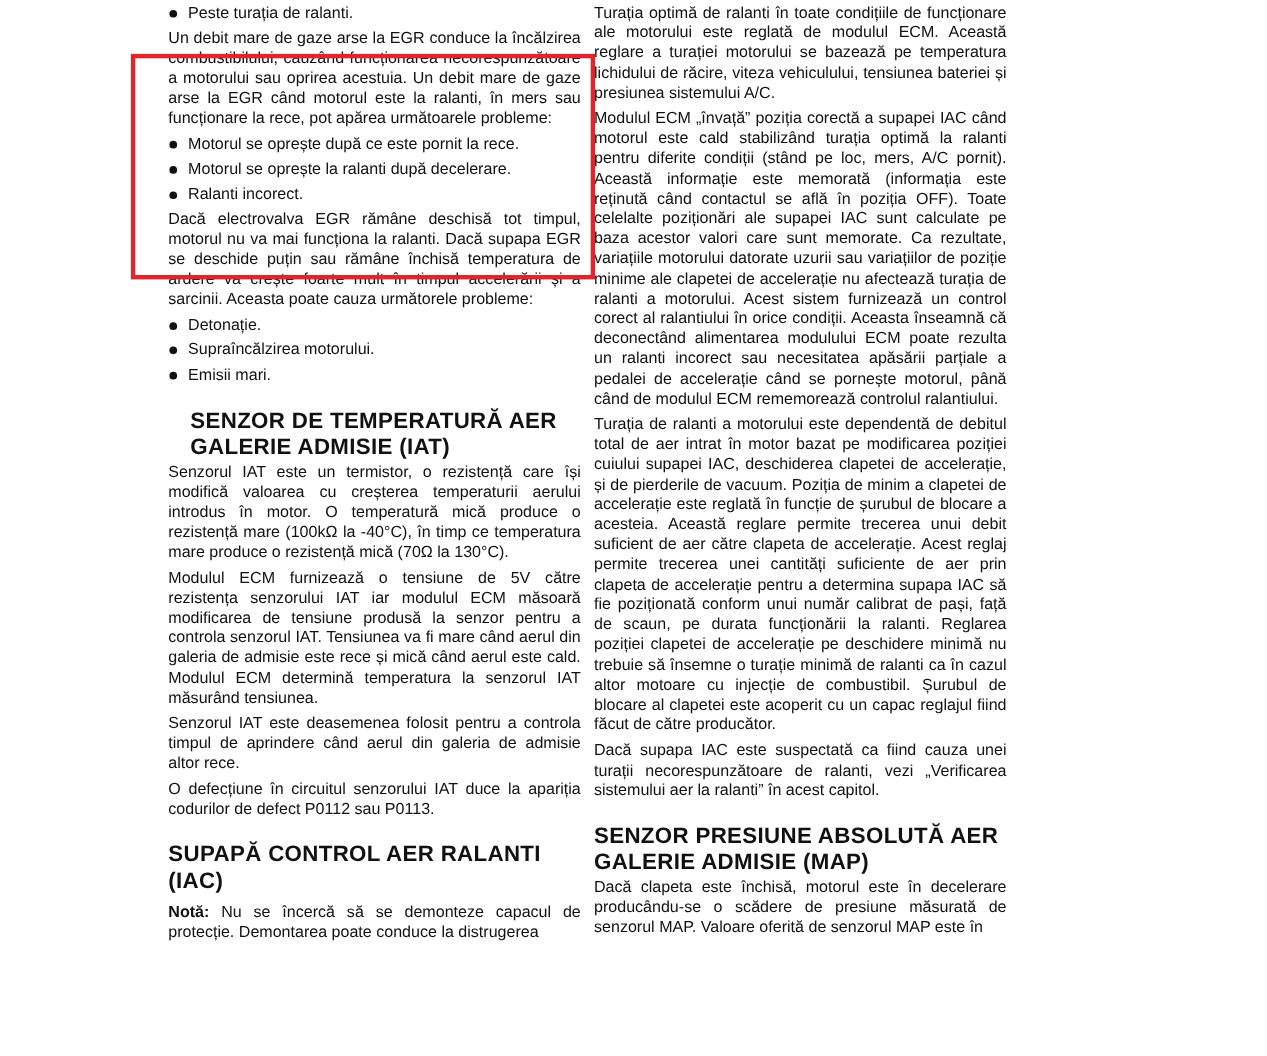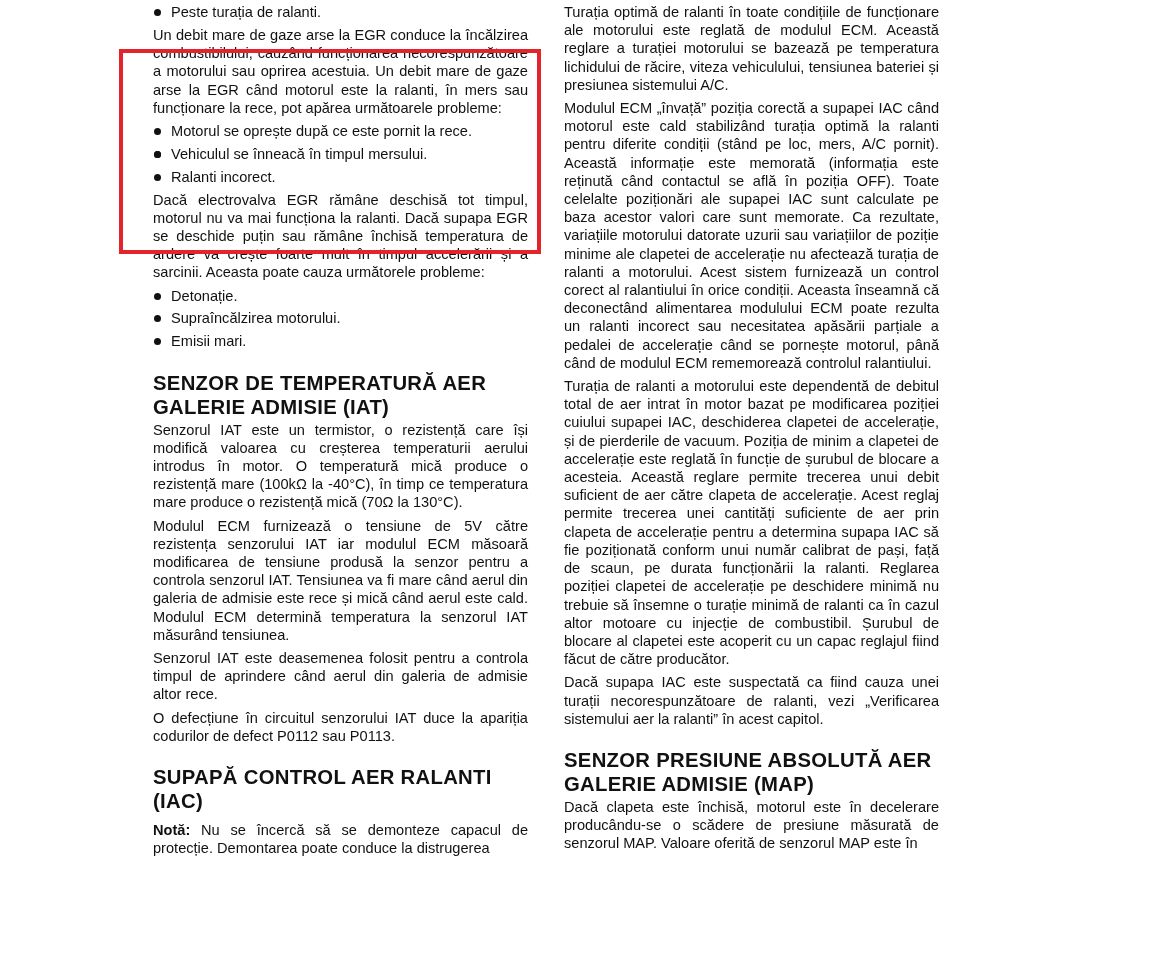--- a/index.html
+++ b/index.html
@@ -2,21 +2,21 @@
 <html><head>
   <meta charset="utf-8">
   <style>
     html, body { margin: 0; padding: 0; background: #ffffff; }
     body {
       width: 1152px; height: 960px; overflow: hidden; position: relative;
       font-family: "Liberation Sans", sans-serif; color: #111111;
     }
     .col { position: absolute; top: 0; width: 375px; font-size: 14.6px; line-height: 18.2px; }
     .col-left { left: 153px; }
-    .col-right { left: 564px; }
+    .col-right { left: 540px; }
     p { margin: 0 0 5px 0; text-align: justify; }
     .bullets { list-style: none; margin: 0; padding: 0; }
     .bullets li { position: relative; padding-left: 18px; margin: 0 0 4.7px 0; }
     .bullets li .dot { position: absolute; left: 1px; top: 6px; width: 7px; height: 7px; border-radius: 50%; background: #111; }
     .subhead { font-weight: bold; font-size: 16.6px; line-height: 20px; margin: 3px 0 4px 0; }
     .h2 { font-weight: bold; font-size: 20.3px; line-height: 24px; margin: 0 0 2px 0; letter-spacing: 0.3px; }
     .highlight-box {
       position: absolute; left: 119px; top: 49px; width: 422px; height: 205px;
       border: 4px solid #e3242b; box-sizing: border-box; pointer-events: none;
     }
@@ -25,31 +25,30 @@
 </head>
 <body>
 
 <div class="col col-left">
   <ul class="bullets" style="margin-top:3px;">
     <li><span class="dot"></span><span>Peste turația de ralanti.</span></li>
   </ul>
   <p>Un debit mare de gaze arse la EGR conduce la încălzirea combustibilului, cauzând funcționarea necorespunzătoare a motorului sau oprirea acestuia. Un debit mare de gaze arse la EGR când motorul este la ralanti, în mers sau funcționare la rece, pot apărea următoarele probleme:</p>
   <ul class="bullets">
     <li><span class="dot"></span><span>Motorul se oprește după ce este pornit la rece.</span></li>
-    <li><span class="dot"></span></li>
-    <li><span class="dot"></span><span>Vehiculul se înneacă în timpul mersului.</span></li>
+    <li><span class="dot"></span><span>Motorul se oprește la ralanti după decelerare.</span></li>
     <li><span class="dot"></span><span>Ralanti incorect.</span></li>
   </ul>
   <p style="margin-top:4px;">Dacă electrovalva EGR rămâne deschisă tot timpul, motorul nu va mai funcționa la ralanti. Dacă supapa EGR se deschide puțin sau rămâne închisă temperatura de ardere va crește foarte mult în timpul accelerării și a sarcinii. Aceasta poate cauza următorele probleme:</p>
   <ul class="bullets">
     <li><span class="dot"></span><span>Detonație.</span></li>
     <li><span class="dot"></span><span>Supraîncălzirea motorului.</span></li>
     <li><span class="dot"></span><span>Emisii mari.</span></li>
   </ul>
-  <div class="h2" style="margin-top:20px;">SENZOR DE TEMPERATURĂ AER GALERIE ADMISIE (IAT)</div>
+  <div class="h2" style="margin-top:20px;margin-left:20px;">SENZOR DE TEMPERATURĂ AER GALERIE ADMISIE (IAT)</div>
   <p>Senzorul IAT este un termistor, o rezistență care își modifică valoarea cu creșterea temperaturii aerului introdus în motor. O temperatură mică produce o rezistență mare (100kΩ la -40°C), în timp ce temperatura mare produce o rezistență mică (70Ω la 130°C).</p>
   <p>Modulul ECM furnizează o tensiune de 5V către rezistența  senzorului IAT iar modulul ECM măsoară modificarea de tensiune produsă la senzor pentru a controla senzorul IAT. Tensiunea va fi mare când aerul din galeria de  admisie este rece și mică când aerul este cald. Modulul ECM determină temperatura la senzorul IAT măsurând tensiunea.</p>
   <p>Senzorul IAT este deasemenea folosit pentru a controla timpul de aprindere când aerul din galeria de admisie altor rece.</p>
   <p>O defecțiune în circuitul senzorului IAT duce la apariția codurilor de defect P0112 sau P0113.</p>
   <div class="h2" style="margin-top:20px; margin-bottom:8px;">SUPAPĂ CONTROL AER RALANTI (IAC)</div>
   <p><span class="bold">Notă:</span><span> Nu se încercă să se demonteze capacul de protecție. Demontarea poate conduce la distrugerea</span></p>
 </div>
 
 <div class="col col-right">
   <p style="margin-top:3px;">Turația optimă de ralanti în toate condițiile de funcționare ale motorului este reglată de modulul ECM. Această reglare a turației motorului se bazează pe temperatura lichidului de răcire, viteza vehiculului, tensiunea bateriei și presiunea sistemului A/C.</p>

